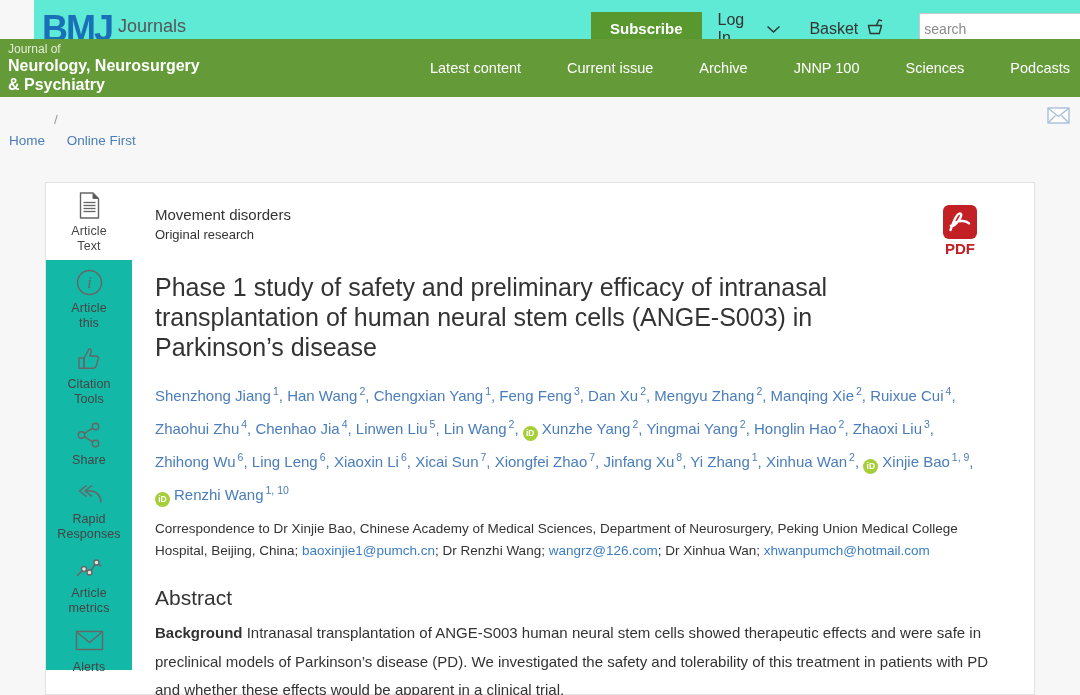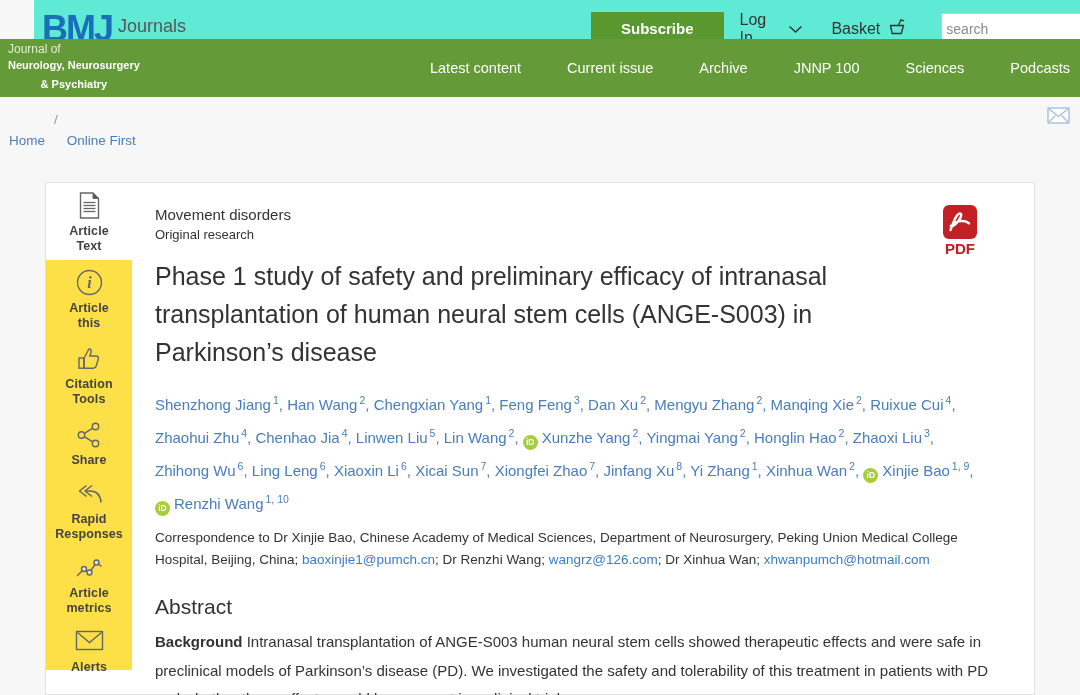--- a/index.html
+++ b/index.html
@@ -5,61 +5,61 @@
   * { box-sizing: border-box; margin: 0; padding: 0; }
   html,body { width:1080px; height:695px; overflow:hidden; }
   body { background:#f7f7f7; font-family:"Liberation Sans", sans-serif; color:#333; position:relative; }
 
   
   .top-header { height:39px; background:#5eead4; position:relative;margin-left:34px; }
   .logo { position:absolute; left:8px; top:8px; cursor:pointer; }
   .logo-bmj { font-size:36px; font-weight:bold; color:#1a70b8; letter-spacing:-2px; }
   .logo-journals { font-size:18px; color:#55565a; margin-left:6px; position:relative; top:-9px; }
   .header-right { position:absolute; left:557px; top:12px; height:33px; display:flex; align-items:center; }
-  .subscribe { height:33px; padding:0 30px; background:#58982e; color:#fff; font-size:15px; font-weight:bold;
+  .subscribe { height:33px; padding:0 19px; background:#58982e; color:#fff; font-size:15px; font-weight:bold;
                border:none; font-family:inherit; cursor:pointer; }
   .login { margin-left:16px; font-size:16px; color:#333; display:flex; align-items:center; gap:9px; cursor:pointer; }
   .basket { margin-left:28px; font-size:16px; color:#333; display:flex; align-items:center; gap:7px; cursor:pointer; }
   .search-input { margin-left:33px; width:205px; height:32px; border:1px solid #c9c9c9; padding:0 4px;
                   font-size:14px; font-family:inherit; color:#555; }
   .search-input::placeholder { color:#8a8a8a; }
   .search-btn { height:32px; padding:0 18px; background:#e3e3e3; border:1px solid #c9c9c9; border-left:none;
                 color:#4a4a4a; font-size:15px; font-family:inherit; cursor:pointer; }
 
   
   .navbar { height:58px; background:#649a37; position:relative; }
   .journal-title { position:absolute; left:8px; top:3px; }
   .kicker { font-size:12px; color:#e4eed6; line-height:14px; }
-  .jname { font-size:11px; font-weight:bold; color:#fff; line-height:19px;text-align:center; }
+  .jname { font-size:16px; font-weight:bold; color:#fff; line-height:19px; }
   .nav-items { position:absolute; right:10px; top:0; height:58px; display:flex; align-items:center; gap:46px; }
   .nav-link { color:#fff; font-size:14.5px; text-decoration:none; cursor:pointer; white-space:nowrap; }
 
   
   .breadcrumb-row { height:45px; display:flex; align-items:center; padding-left:9px; font-size:13.5px; position:relative; }
   .crumb { color:#4a7eba; text-decoration:none; cursor:pointer;margin-top:41px; }
   .crumb-sep { color:#999; margin:0 9px; }
   .mail-icon { position:absolute; right:10px; top:10px; cursor:pointer; }
 
   
   .card { position:absolute; left:45px; top:182px; width:990px; height:513px; background:#fff;
           border:1px solid #e2e2e2; display:flex; }
-  .sidebar { width:86px; background:#fde047; height:487px; flex-shrink:0;font-weight:bold; }
+  .sidebar { width:86px; background:#14b8a6; height:487px; flex-shrink:0; }
   .side-item { text-align:center; padding:8px 2px 6px; color:#444; cursor:pointer; }
   .side-item.active { background:#fff; }
   .side-icon { display:inline-block; height:30px; }
   .side-label { font-size:12.5px; line-height:15px; letter-spacing:0.1px; }
 
   
   .content { flex:1; padding:23px 24px 0 23px; position:relative; }
   .pdf-block { position:absolute; top:22px; right:57px; text-align:center; cursor:pointer; }
   .pdf-badge { width:34px; height:34px; margin:0 auto; }
   .pdf-label { color:#c32026; font-weight:bold; font-size:15px; margin-top:1px; }
   .eyebrow { font-size:15px; color:#333; }
   .article-type { font-size:13px; color:#333; margin-top:4px; }
-  .page-title { font-size:25px; font-weight:normal; color:#333; line-height:38px; margin-top:15px; width:735px; }
+  .page-title { font-size:25px; font-weight:normal; color:#333; line-height:30px; margin-top:30px; width:735px; }
   .author-list { margin-top:15px; width:832px; font-size:15px; line-height:29px; color:#4a7dbb; }
   .author { color:#4a7dbb; text-decoration:none; cursor:pointer; }
   .asup { font-size:10.5px; color:#4a7dbb; margin-left:2px; }
   .asep { color:#4a7dbb; }
   .orcid { display:inline-block; width:15px; height:15px; border-radius:50%; background:#a6ce39; color:#fff;
            font-size:8.5px; font-weight:bold; text-align:center; line-height:15px; margin-right:4px;
            vertical-align:-2px; cursor:pointer; }
   .correspondence { margin-top:9px; width:820px; font-size:13.5px; line-height:22px; color:#333; }
   .email-link { color:#3b7dc4; text-decoration:none; cursor:pointer; }
   .abstract-heading { font-size:21px; font-weight:normal; color:#333; margin-top:24px; }

